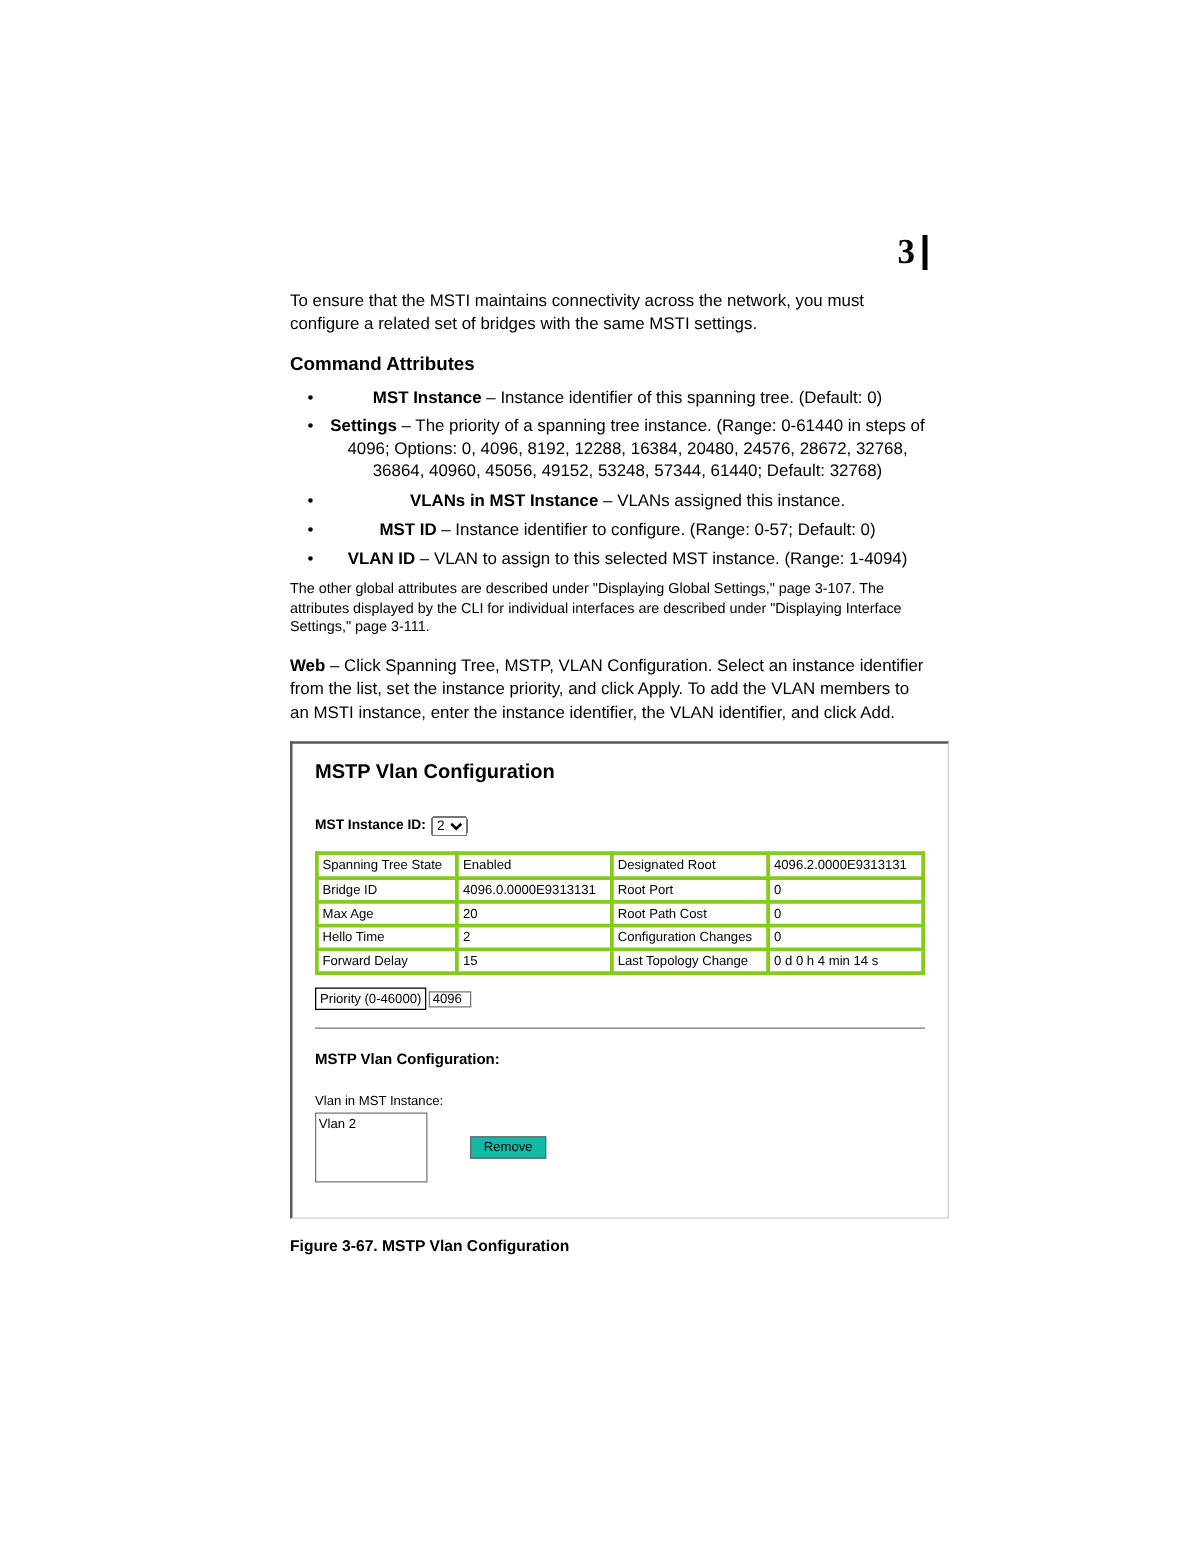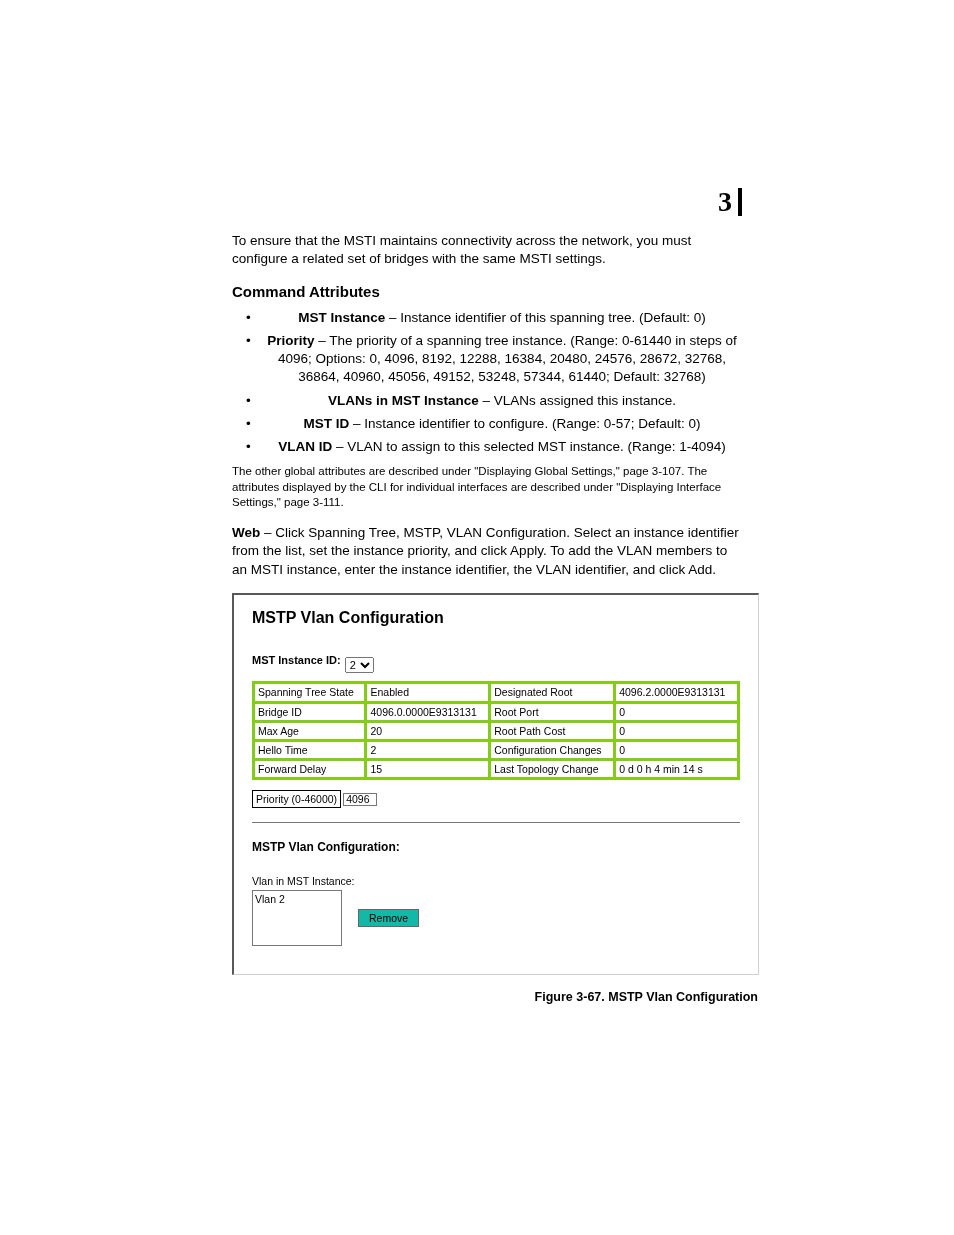--- a/index.html
+++ b/index.html
@@ -83,21 +83,21 @@
     font-size: 16px;
     margin-bottom: 24px;
   }
   .row-label {
     font-weight: bold;
     font-size: 11px;
     margin-bottom: 6px;
   }
   .mst-instance-row {
     display: flex;
-    align-items: flex-end;
+    align-items: flex-start;
     gap: 4px;
     margin-bottom: 8px;
   }
   select.small-select {
     font-size: 11px;
     height: 16px;
   }
   table.status {
     border-collapse: collapse;
     width: 100%;
@@ -141,57 +141,57 @@
     border: 1px solid #777;
     width: 84px;
     height: 52px;
     padding: 1px 2px;
     font-size: 10.5px;
     background:#fff;
   }
   .vlan-row {
     display: flex;
     align-items: center;
-    gap: 16px;
+    gap: 34px;
     margin-bottom: 12px;
   }
   button.win {
     font-size: 10.5px;
     padding: 1px 10px;
     border: 1px solid #666;
     background: #14b8a6;
     height: 18px;
   }
   .id-row {
     display:flex;
     align-items:center;
     gap:4px;
     font-size:10.5px;
   }
   .figure-caption {
-    text-align: right;
+    text-align: left;
     font-weight: bold;
     font-size: 12.5px;
     margin-top: 14px;
     width: 526px;
   }
 </style>
 </head>
 <body>
 
 <div class="page">
   <div class="chapter-mark">3</div>
 
   <p class="body-text">To ensure that the MSTI maintains connectivity across the network, you must configure a related set of bridges with the same MSTI settings.</p>
 
   <div class="section-title">Command Attributes</div>
 
   <ul class="attrs">
     <li><b>MST Instance</b><span> – Instance identifier of this spanning tree. (Default: 0)</span></li>
-    <li><b>Priority</b><span> – The priority of a spanning tree instance. (Range: 0-61440 in steps of 4096; Options: 0, 4096, 8192, 12288, 16384, 20480, 24576, 28672, 32768, 36864, 40960, 45056, 49152, 53248, 57344, 61440; Default: 32768)</span></li>
+    <li><b>Settings</b><span> – The priority of a spanning tree instance. (Range: 0-61440 in steps of 4096; Options: 0, 4096, 8192, 12288, 16384, 20480, 24576, 28672, 32768, 36864, 40960, 45056, 49152, 53248, 57344, 61440; Default: 32768)</span></li>
     <li><b>VLANs in MST Instance</b><span> – VLANs assigned this instance.</span></li>
     <li><b>MST ID</b><span> – Instance identifier to configure. (Range: 0-57; Default: 0)</span></li>
     <li><b>VLAN ID</b><span> – VLAN to assign to this selected MST instance. (Range: 1-4094)</span></li>
   </ul>
 
   <p class="note">The other global attributes are described under "Displaying Global Settings," page 3-107. The attributes displayed by the CLI for individual interfaces are described under "Displaying Interface Settings," page 3-111.</p>
 
   <p class="web-para">
     <b>Web</b><span> – Click Spanning Tree, MSTP, VLAN Configuration. Select an instance identifier from the list, set the instance priority, and click Apply. To add the VLAN members to an MSTI instance, enter the instance identifier, the VLAN identifier, and click Add.</span>
   </p>

